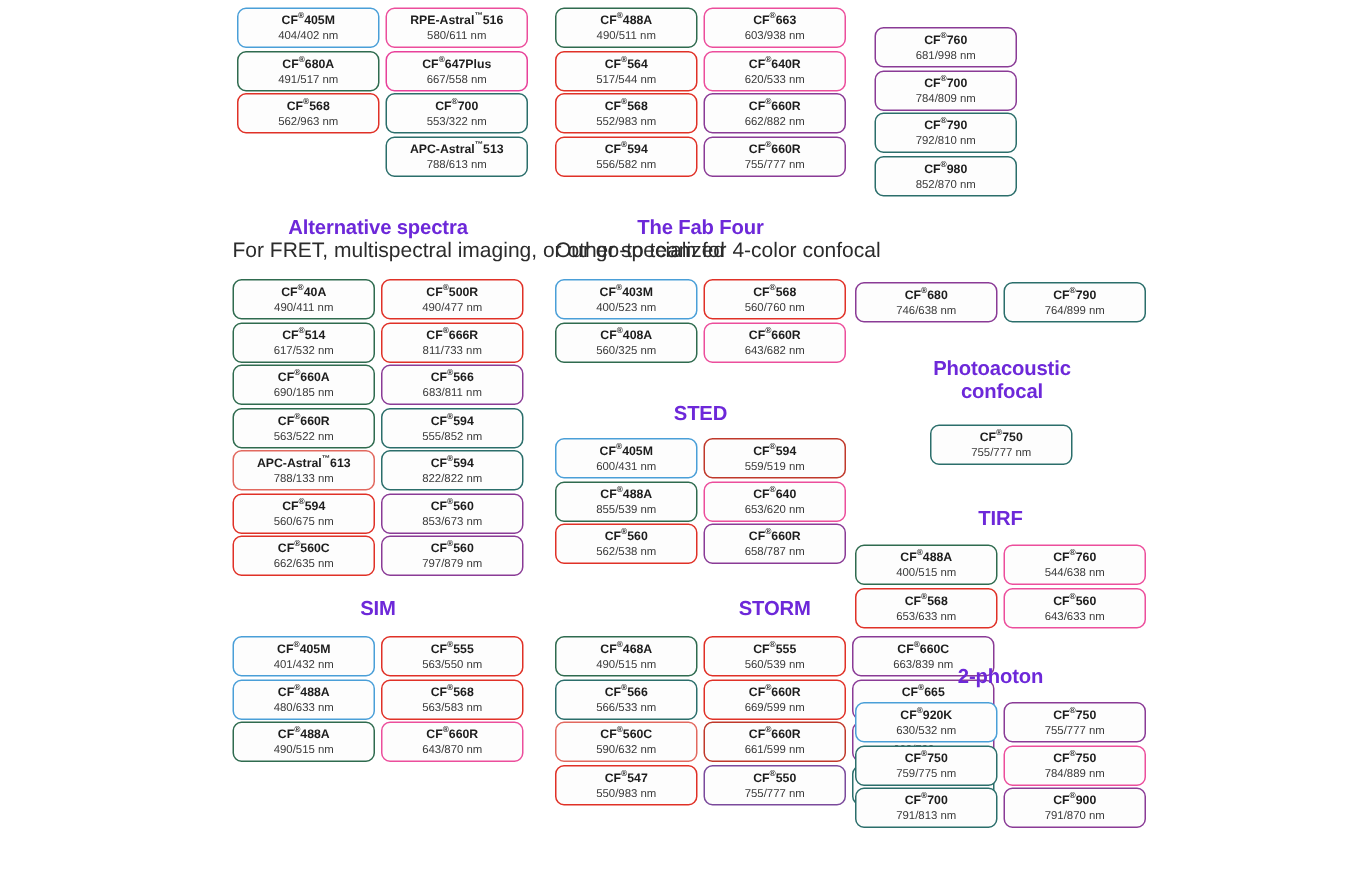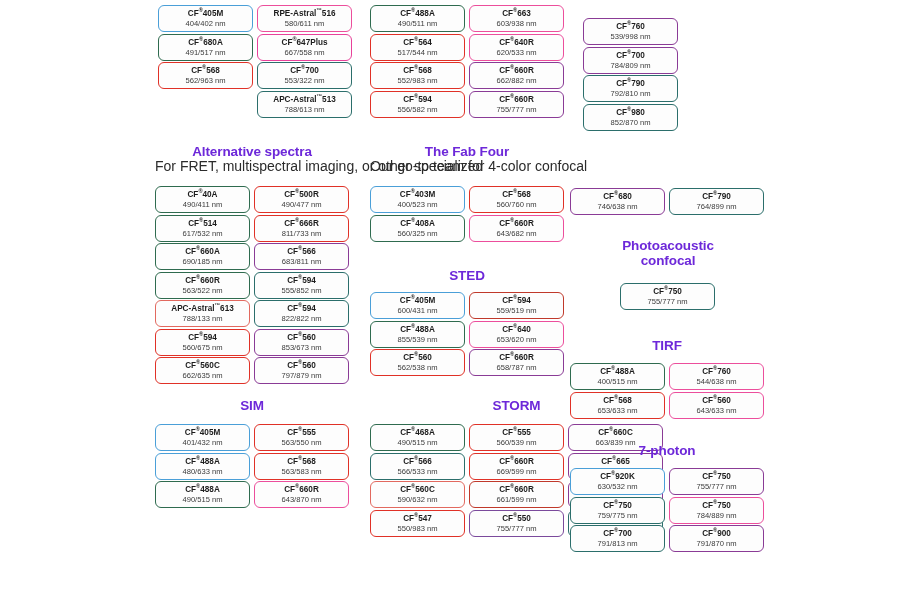--- a/index.html
+++ b/index.html
@@ -127,21 +127,21 @@
         <div class="ex">662/882 nm</div>
       </div>
       <div class="chip" style="left: 99px; top: 90.5px; border-color: rgb(138, 59, 150);">
         <div class="name"><span>CF</span><sup>®</sup><span>660R</span></div>
         <div class="ex">755/777 nm</div>
       </div>
     </div>
     <div class="group" style="left: 583px; top: 0px;">
       <div class="chip" style="left: 0px; top: 18px; border-color: rgb(138, 59, 150);">
         <div class="name"><span>CF</span><sup>®</sup><span>760</span></div>
-        <div class="ex">539/998 nm</div>
+        <div class="ex">681/998 nm</div>
       </div>
       <div class="chip" style="left: 0px; top: 46.5px; border-color: rgb(138, 59, 150);">
         <div class="name"><span>CF</span><sup>®</sup><span>700</span></div>
         <div class="ex">784/809 nm</div>
       </div>
       <div class="chip" style="left: 0px; top: 75px; border-color: rgb(43, 110, 107);">
         <div class="name"><span>CF</span><sup>®</sup><span>790</span></div>
         <div class="ex">792/810 nm</div>
       </div>
       <div class="chip" style="left: 0px; top: 103.5px; border-color: rgb(43, 110, 107);">
@@ -364,21 +364,21 @@
       <div class="chip" style="left: 99px; top: 363px; border-color: rgb(236, 78, 156);">
         <div class="name"><span>CF</span><sup>®</sup><span>760</span></div>
         <div class="ex">544/638 nm</div>
       </div>
       <div class="chip" style="left: 99px; top: 391.5px; border-color: rgb(236, 78, 156);">
         <div class="name"><span>CF</span><sup>®</sup><span>560</span></div>
         <div class="ex">643/633 nm</div>
       </div>
     </div>
     <div class="group" style="left: 570px; top: 0px;">
-      <div class="group-title" style="position: absolute; left: 0px; top: 443px; width: 194px;">7-photon</div>
+      <div class="group-title" style="position: absolute; left: 0px; top: 443px; width: 194px;">2-photon</div>
       <div class="chip" style="left: 0px; top: 468px; border-color: rgb(74, 159, 216);">
         <div class="name"><span>CF</span><sup>®</sup><span>920K</span></div>
         <div class="ex">630/532 nm</div>
       </div>
       <div class="chip" style="left: 0px; top: 496.5px; border-color: rgb(43, 110, 107);">
         <div class="name"><span>CF</span><sup>®</sup><span>750</span></div>
         <div class="ex">759/775 nm</div>
       </div>
       <div class="chip" style="left: 0px; top: 525px; border-color: rgb(43, 110, 107);">
         <div class="name"><span>CF</span><sup>®</sup><span>700</span></div>

